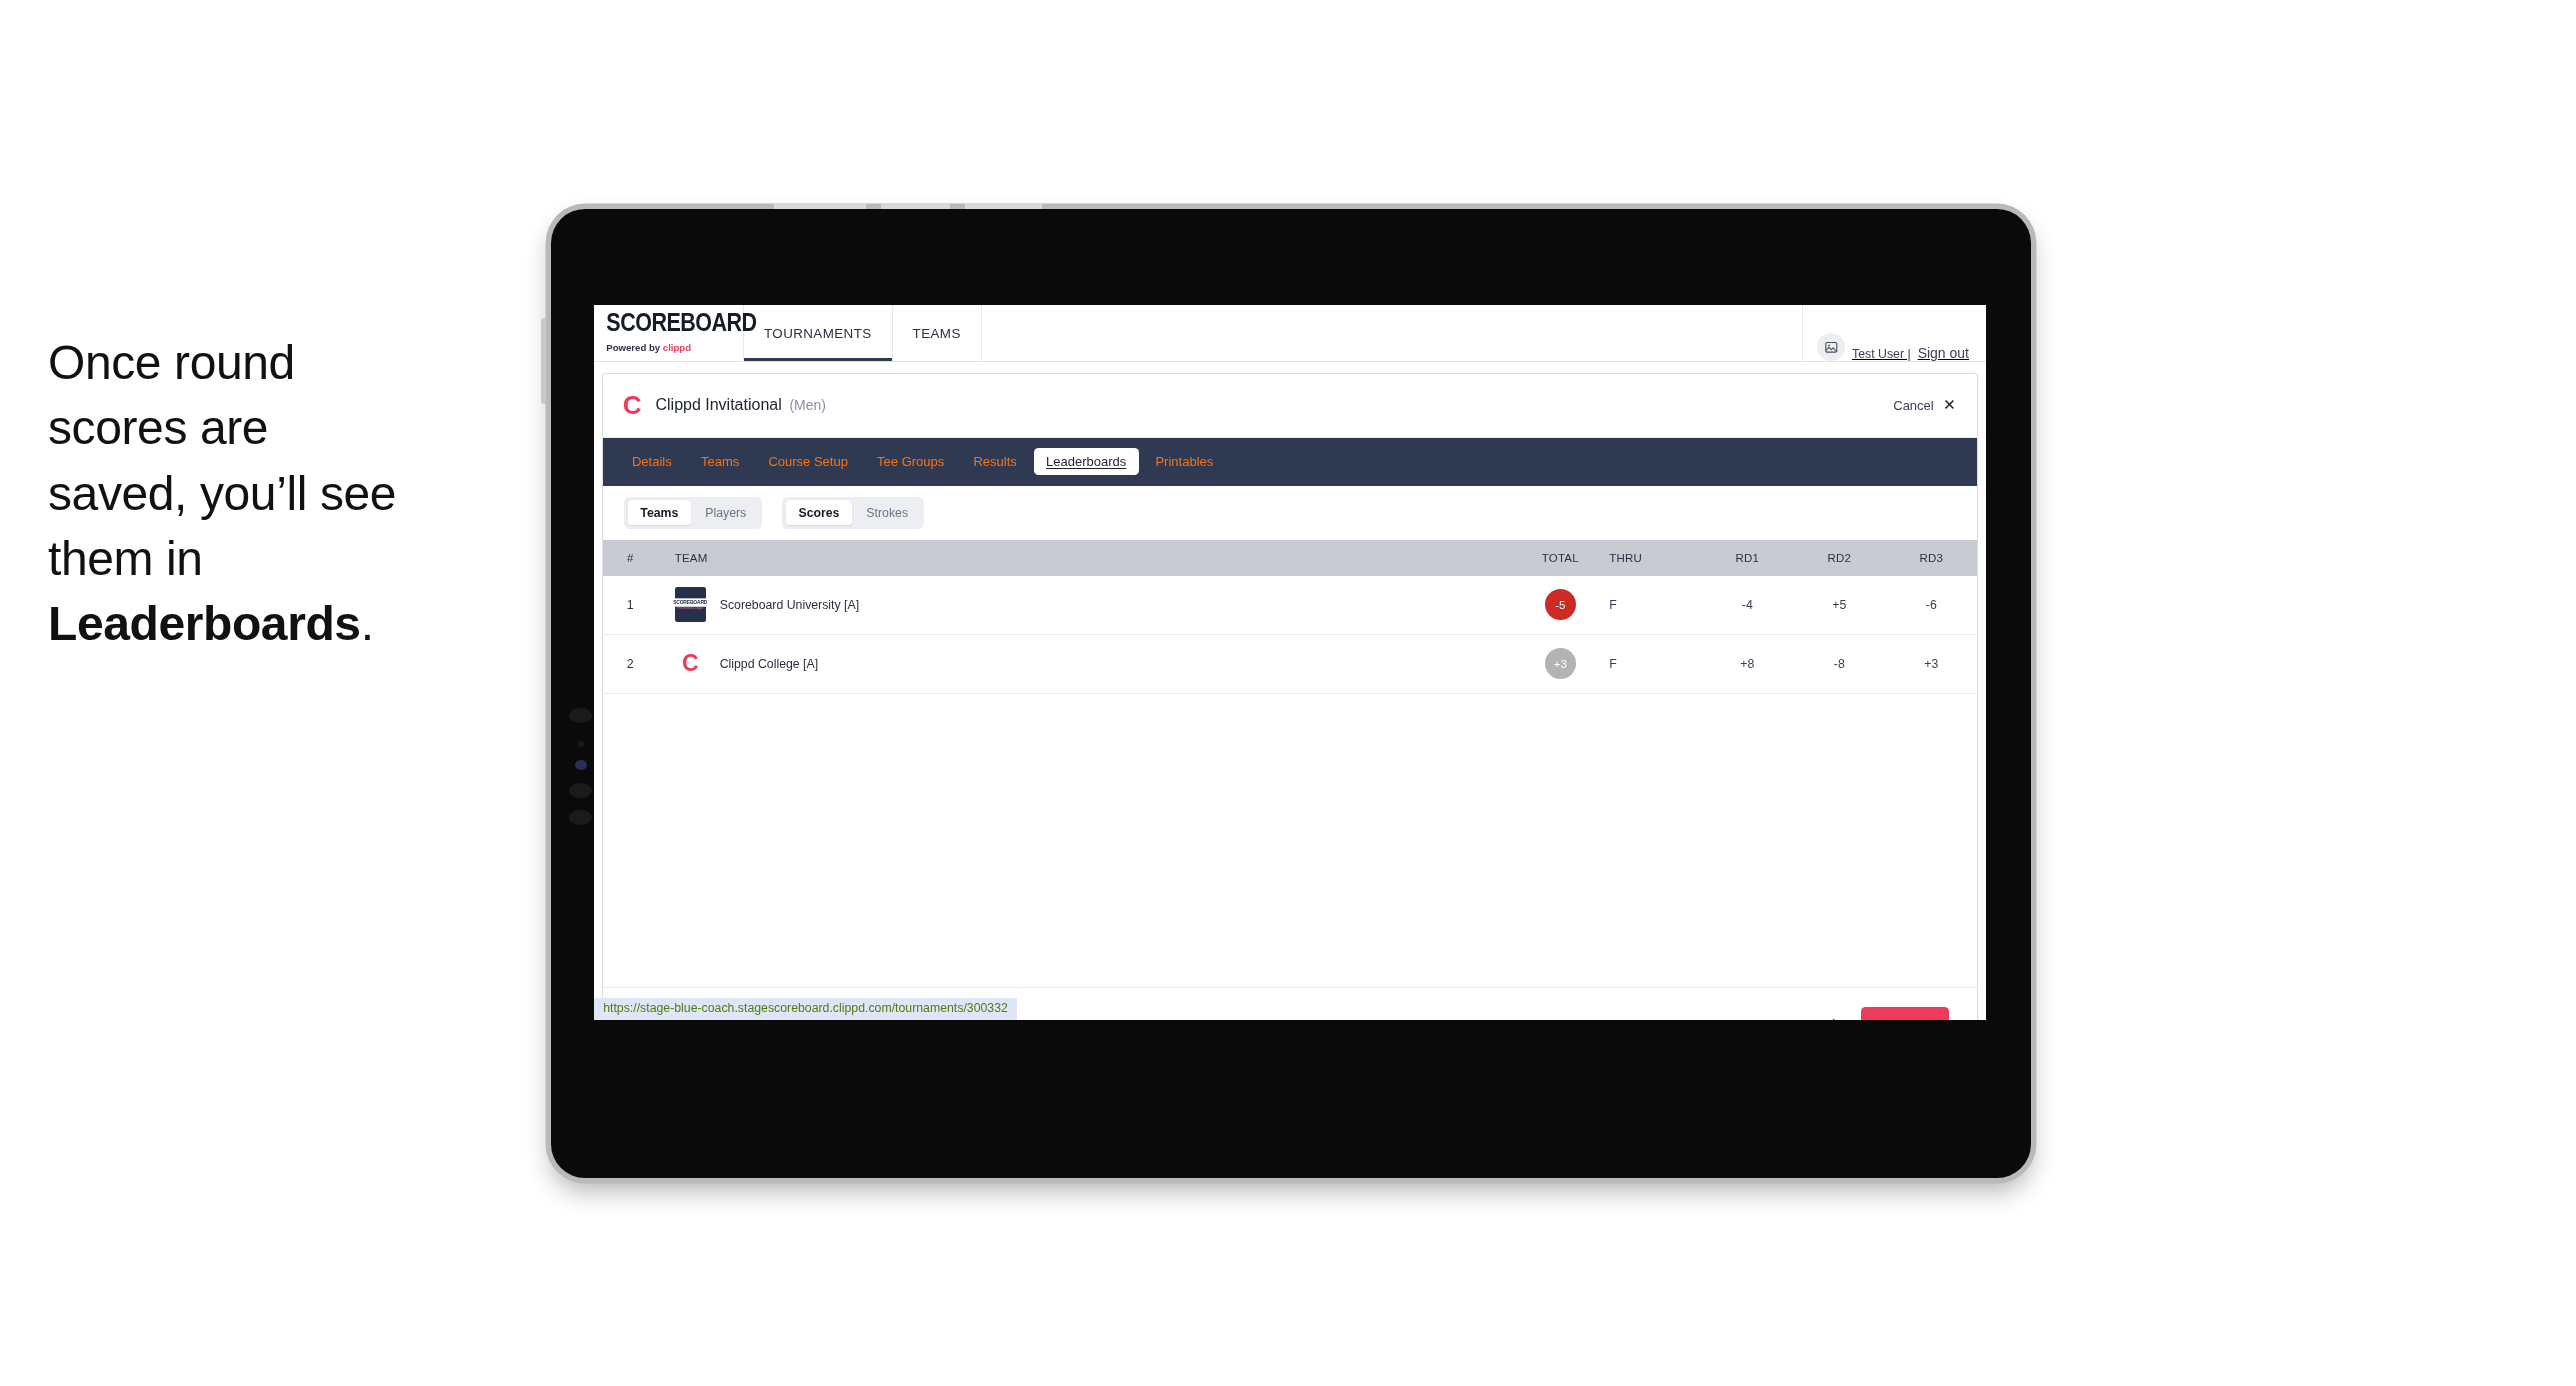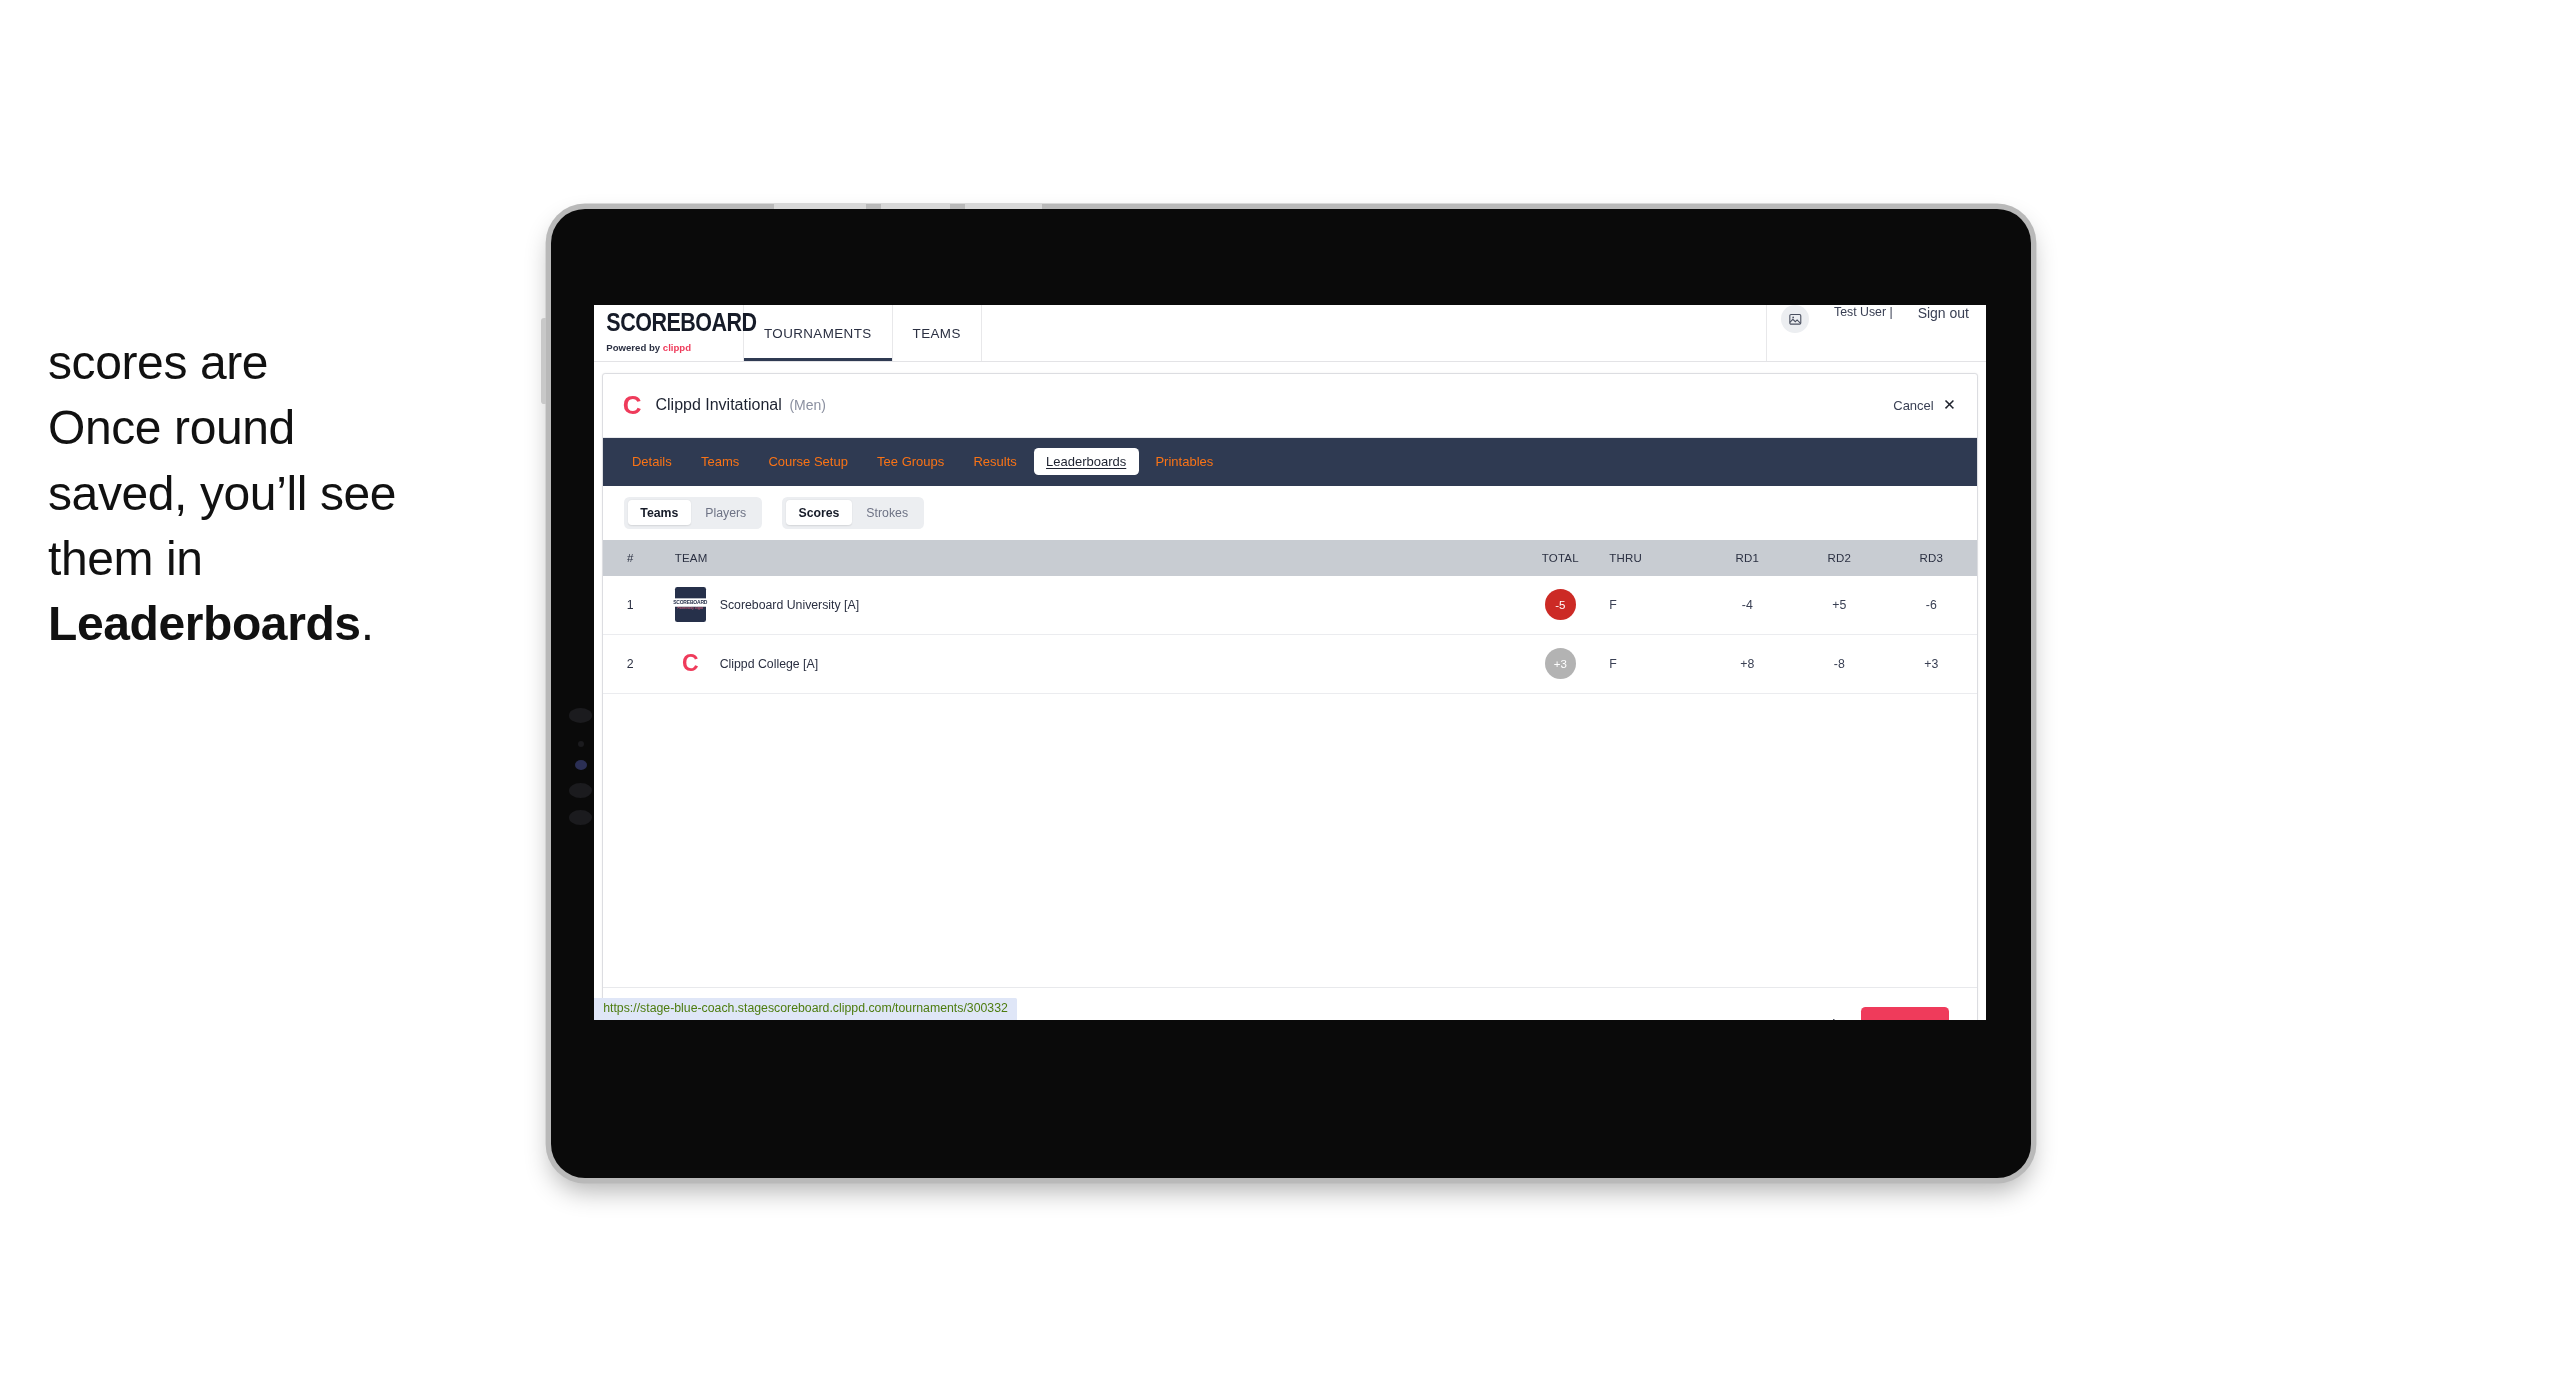--- a/index.html
+++ b/index.html
@@ -136,23 +136,24 @@
   }
   .topnav-item.active {
     box-shadow: inset 0 -3.1px 0 0 #2f3a52;
     font-weight: 400;
   }
 
   #topnav-spacer { flex: 1; border-right: 0.8px solid #e8e8ea; }
 
   #userbox {
     display: flex;
-    align-items: flex-start;
+    align-items: flex-end;
     padding: 0 17px 0 14px;
-    gap: 25px;
+    gap: 7px;
+    text-decoration: underline;
   }
   #avatar {
     width: 28px; height: 28px;
     border-radius: 50%;
     background: #eceef1;
     display: flex; align-items: center; justify-content: center;
   }
   #username {
     font-size: 12.3px;
     color: #3a4054;
@@ -379,22 +380,22 @@
     font-size: 12.3px;
     padding: 3.8px 9.2px 4.6px 9.2px;
     border-top-right-radius: 1.5px;
     white-space: nowrap;
   }
 </style>
 </head>
 <body>
 
 <div id="annotation">
+  <div>Once round</div>
   <div>scores are</div>
-  <div>Once round</div>
   <div>saved, you’ll see</div>
   <div>them in</div>
   <div><span class="bold">Leaderboards</span><span>.</span></div>
 </div>
 
 <div id="tablet">
   <div class="antenna a1"></div>
   <div class="antenna a2"></div>
   <div class="antenna a3"></div>
   <div class="side-btn power"></div>

